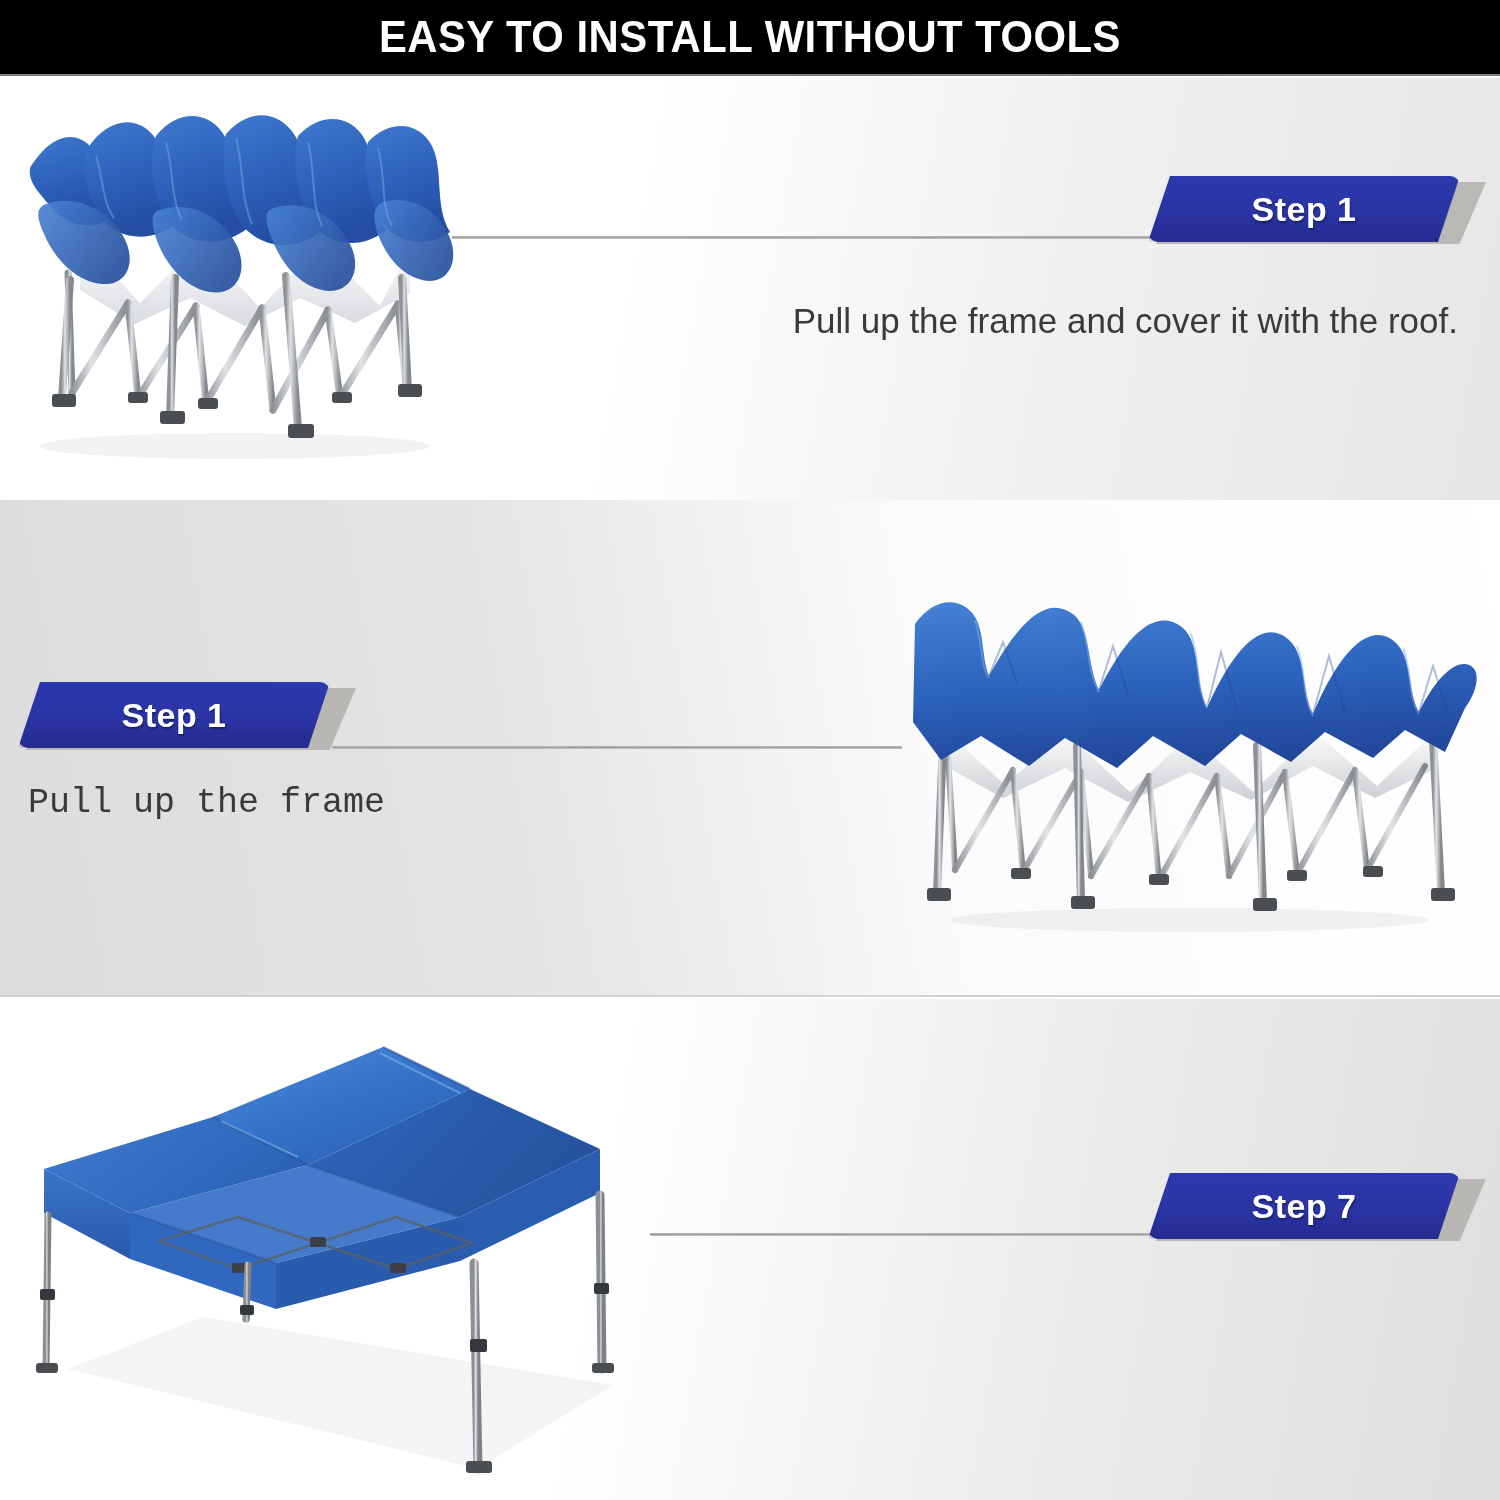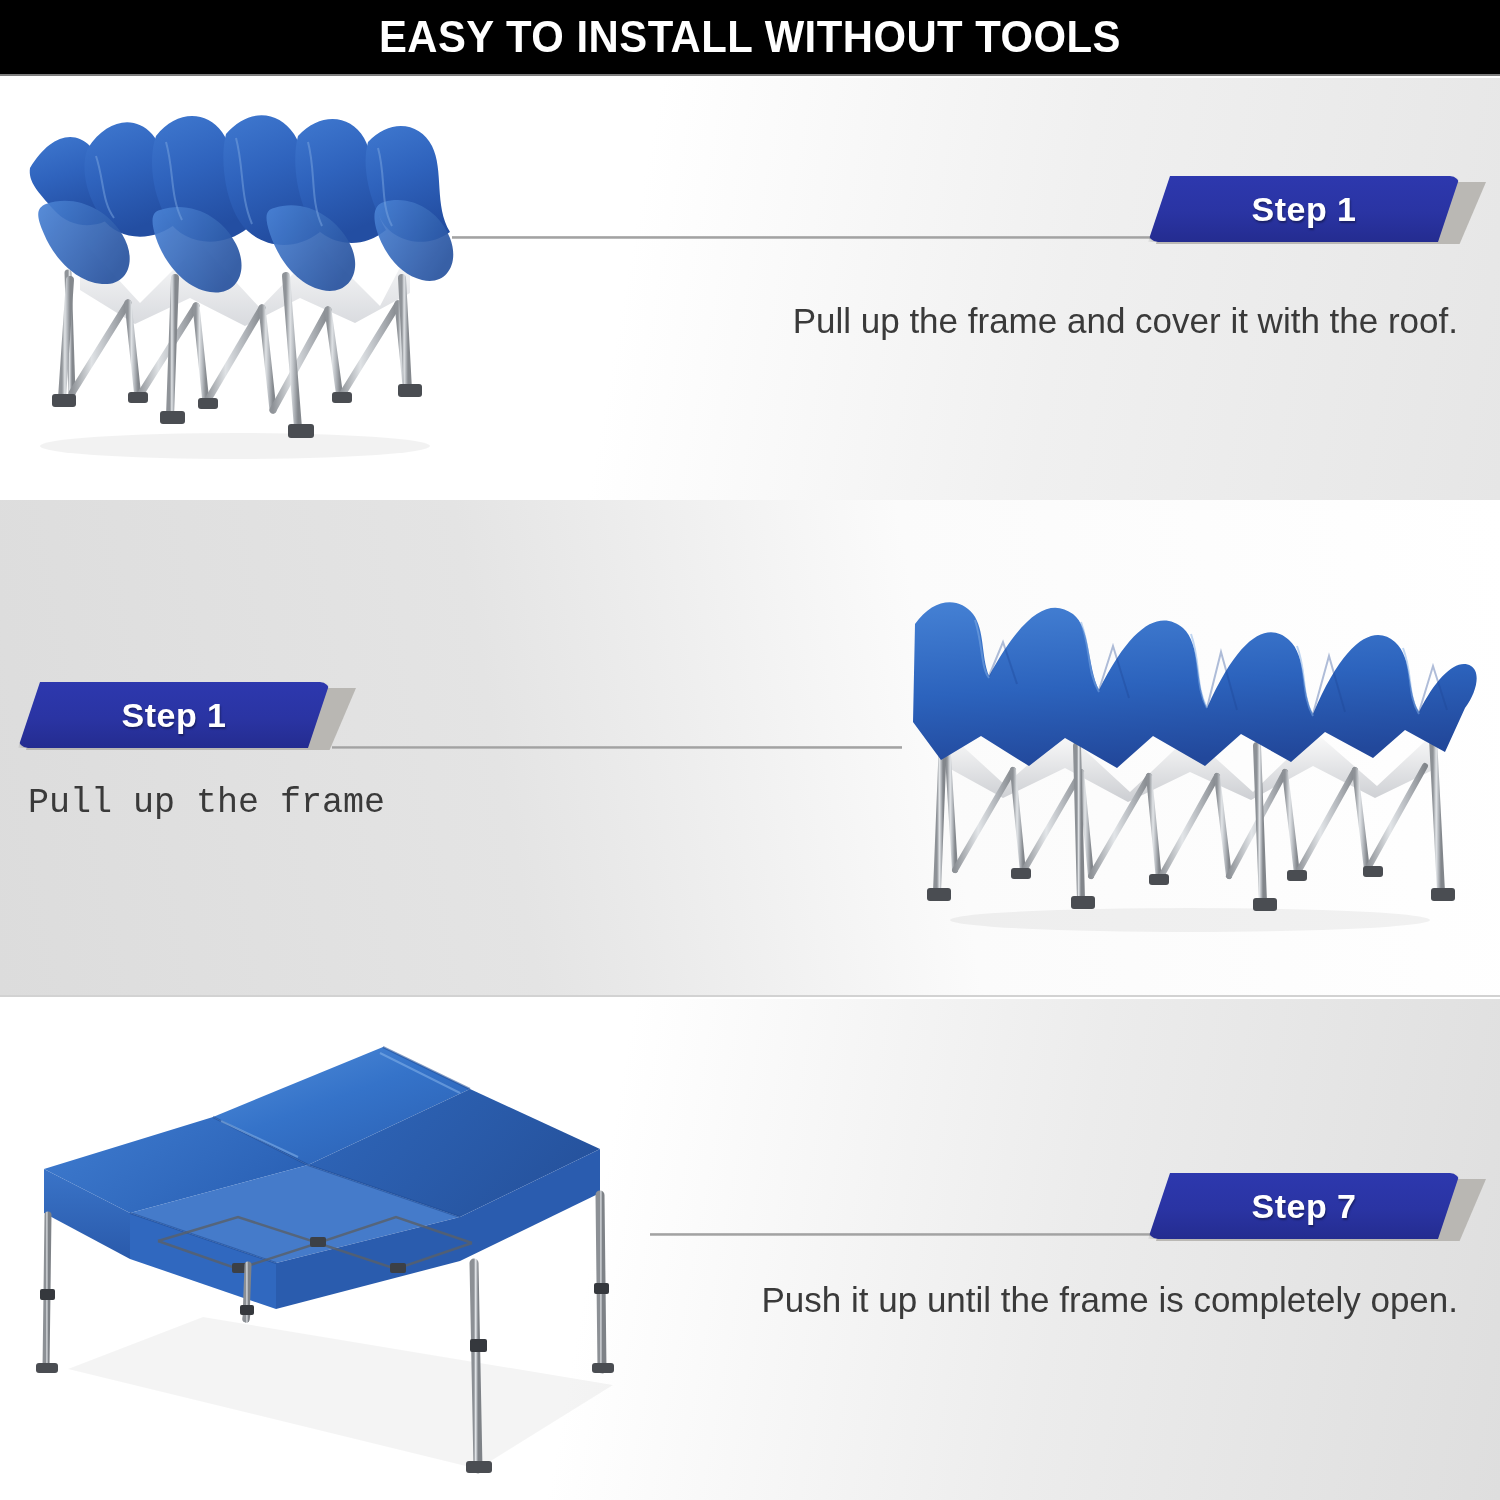--- a/index.html
+++ b/index.html
@@ -442,18 +442,15 @@
 
     <div class="connector" style="left:650px; top:234px; width:505px;"></div>
 
     <div class="badge-wrap" style="left:1148px; top:174px;">
       <div class="badge-tail"></div>
       <div class="badge-blue">
         <span class="badge-label">Step 7</span>
       </div>
     </div>
 
-    <div class="step-text right" style="right:42px; top:276px;">
-      <div>Push it up until the frame is completely open.</div>
-    </div>
   </div>
 
 </div>
 
 </body></html>

